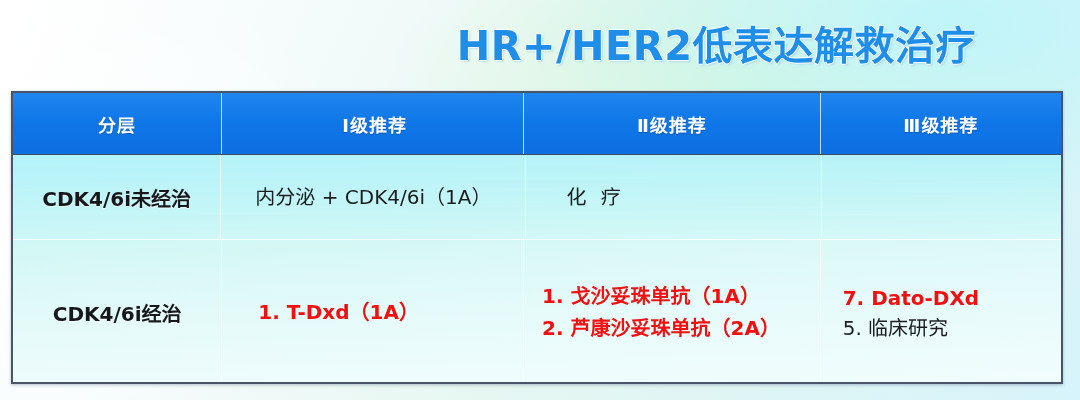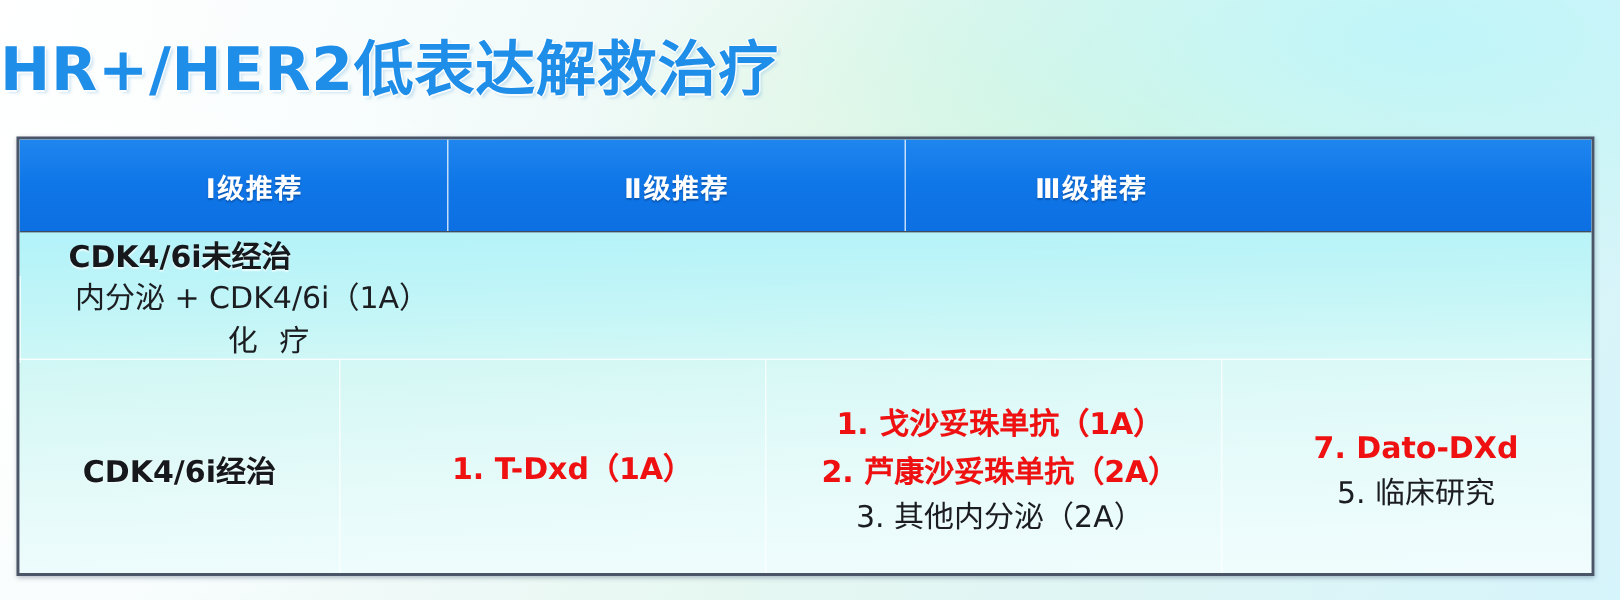--- a/index.html
+++ b/index.html
@@ -29,21 +29,21 @@
   }
 
   
   #title-wrap {
     position: absolute;
     left: 0; top: 0;
     width: 976px;
     height: 86px;
     display: flex;
     align-items: center;
-    justify-content: flex-start;
+    justify-content: flex-end;
   }
   #title {
     font-family: "DejaVu Sans", "Liberation Sans", sans-serif;
     font-size: 40px;
     font-weight: bold;
     letter-spacing: 0.5px;
     color: #1f8ee8;
     white-space: nowrap;
     text-shadow:
        1px 0 0 rgba(255,255,255,0.85),
@@ -87,39 +87,38 @@
     letter-spacing: 1px;
     text-shadow: 0 1px 1px rgba(0,40,90,0.35);
   }
   .th + .th { border-left: 1px solid rgba(255,255,255,0.75); }
 
   
   #row-1 {
     height: 85px;
     border-bottom: 1px solid rgba(255,255,255,0.9);
     background: linear-gradient(180deg, rgba(170,241,250,0.65) 0%, rgba(196,246,248,0.35) 100%);
-    flex-direction: column;
   }
   #row-2 {
     height: 144px;
     background: linear-gradient(180deg, rgba(205,247,246,0.30) 0%, rgba(240,252,253,0.55) 100%);
   }
   .td {
     box-sizing: border-box;
     display: flex;
     flex-direction: column;
     justify-content: center;
     padding: 0 10px;
   }
-  .td + .td { border-left: 1px solid rgba(255,255,255,0.72); align-items: center; }
+  .td + .td { border-left: 1px solid rgba(255,255,255,0.72); }
 
   
   .c1 { width: 214px; }
   .c2 { width: 285px; padding-left: 28px; }
-  .c3 { width: 305px; }
+  .c3 { width: 305px; margin-left: 24px; }
   .c4 { width: 248px; }
 
   
   .strat-label {
     font-family: "DejaVu Sans", "Liberation Sans", sans-serif;
     font-size: 20px;
     font-weight: bold;
     color: #16181b;
     text-align: center;
     width: 100%;
@@ -153,20 +152,21 @@
 
 <div id="slide">
 
   <div id="title-wrap">
     <div id="title">HR+/HER2低表达解救治疗</div>
   </div>
 
   <div id="rec-table">
 
     <div class="t-row" id="head-row">
+      <div class="th c1">分层</div>
       <div class="th c2">Ⅰ级推荐</div>
       <div class="th c3">Ⅱ级推荐</div>
       <div class="th c4">Ⅲ级推荐</div>
     </div>
 
     <div class="t-row" id="row-1">
       <div class="td c1">
         <div class="strat-label">CDK4/6i未经治</div>
       </div>
       <div class="td c2">
@@ -181,21 +181,20 @@
     <div class="t-row" id="row-2">
       <div class="td c1">
         <div class="strat-label">CDK4/6i经治</div>
       </div>
       <div class="td c2">
         <div class="red">1. T-Dxd（1A）</div>
       </div>
       <div class="td c3">
         <div class="red">1. 戈沙妥珠单抗（1A）</div>
         <div class="red">2. 芦康沙妥珠单抗（2A）</div>
-        <div class="plain">3. 其他内分泌（2A）</div>
       </div>
       <div class="td c4">
         <div class="red">7. Dato-DXd</div>
         <div class="plain">5. 临床研究</div>
       </div>
     </div>
 
   </div>
 </div>
 

